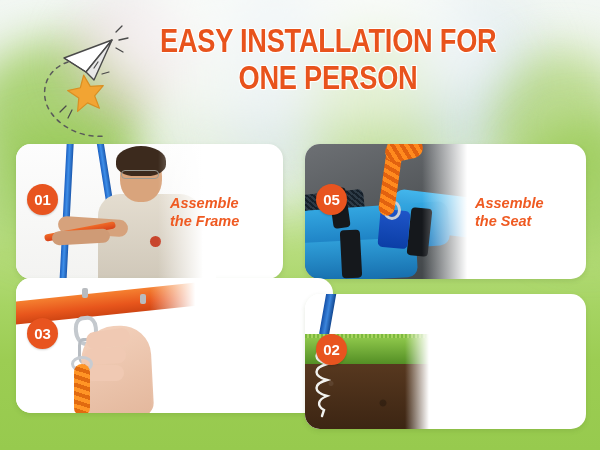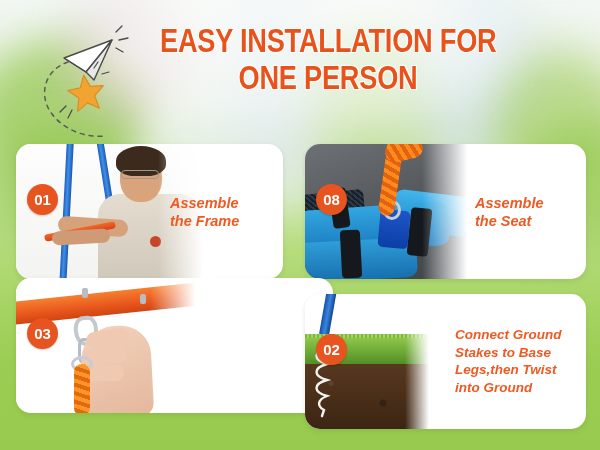--- a/index.html
+++ b/index.html
@@ -352,21 +352,21 @@
     <div class="s-blue3"></div>
     <div class="velcro v1"></div>
     <div class="velcro v2"></div>
     <div class="velcro v3"></div>
     <div class="buckle"></div>
     <div class="dshackle"></div>
     <div class="rope"></div>
     <div class="rope-knot"></div>
     <div class="fadeR"></div>
   </div>
-  <div class="badge">08</div>
+  <div class="badge">05</div>
   <div class="caption" id="cap2">Assemble
 the Seat</div>
 </div>
 
 <div class="card" id="card3">
   <div class="photo" id="ph3">
     <div class="bar3"></div>
     <div class="screwtop st1"></div>
     <div class="screwtop st2"></div>
     <div class="carab"></div>
@@ -388,17 +388,13 @@
     <div class="leg4"></div>
     <div class="grass-top"></div>
     <div class="grass4"></div>
     <div class="soil4"></div>
     <svg class="spiral" viewBox="0 0 22 72">
       <path d="M16,2 C2,6 2,14 16,18 C2,22 2,30 16,34 C2,38 2,46 16,50 C6,54 6,60 13,64 L11,70" fill="none" stroke="#f2f2ef" stroke-width="2.4" stroke-linecap="round"></path>
     </svg>
     <div class="photo-fade4"></div>
   </div>
   <div class="badge">02</div>
-  <div class="caption" id="cap4">Connect Ground
-Stakes to Base
-Legs,then Twist
-into Ground</div>
 </div>
 
 </body></html>

